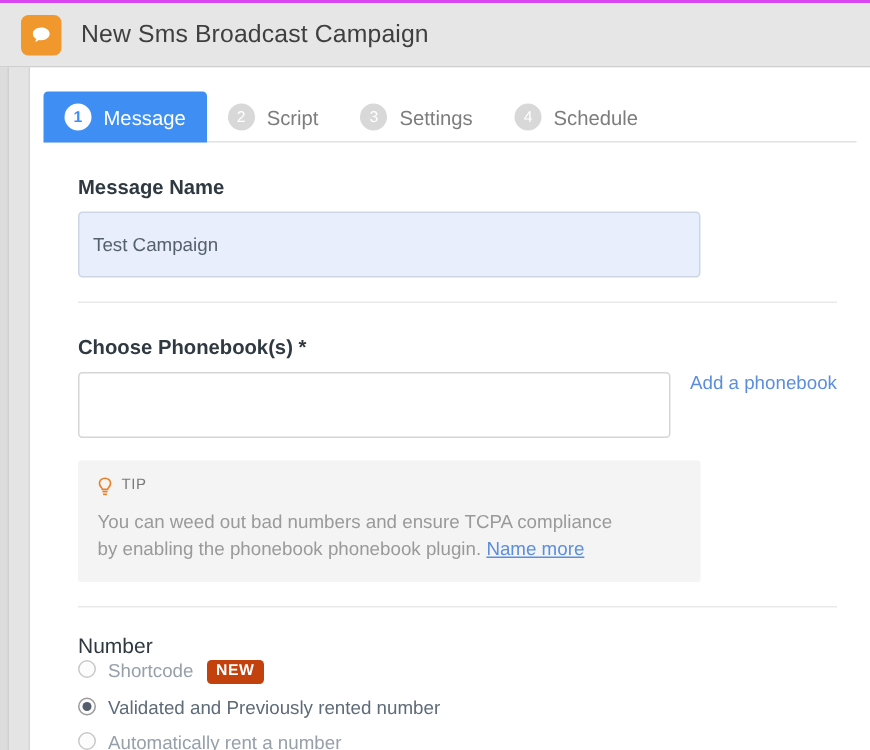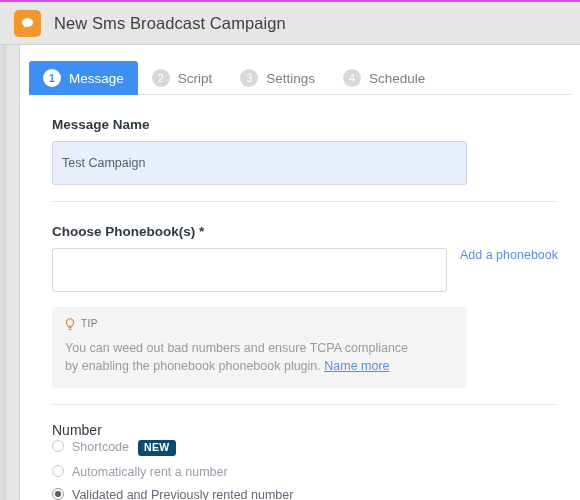--- a/index.html
+++ b/index.html
@@ -262,21 +262,21 @@
     border-radius: 50%;
     background: #555f6b;
   }
   .radio-label {
     font-size: 12.5px;
     color: #5e6b78;
   }
   .radio-label.muted { color: #97a0aa; }
   .badge-new {
     margin-left: 9px;
-    background: #0c4a6e;
+    background: #c2410c;
     color: #ffffff;
     font-size: 10.5px;
     font-weight: bold;
     letter-spacing: .4px;
     border-radius: 3px;
     padding: 2px 6px 3px 6px;
     line-height: 1;
   }
 
   
@@ -387,27 +387,27 @@
       
       <div class="section-title">Number</div>
 
       <div class="radio-row">
         <span class="radio"></span>
         <span class="radio-label muted">Shortcode</span>
         <span class="badge-new">NEW</span>
       </div>
 
       <div class="radio-row">
+        <span class="radio checked"></span>
+        <span class="radio-label">Validated and Previously rented number</span>
+      </div>
+
+      <div class="radio-row">
         <span class="radio"></span>
         <span class="radio-label muted">Automatically rent a number</span>
-      </div>
-
-      <div class="radio-row">
-        <span class="radio checked"></span>
-        <span class="radio-label">Validated and Previously rented number</span>
       </div>
 
       <div class="select-wrap">
         <div class="select-box">
           <span>15107269246</span>
         </div>
         <span class="caret"></span>
       </div>
 
     </div>

